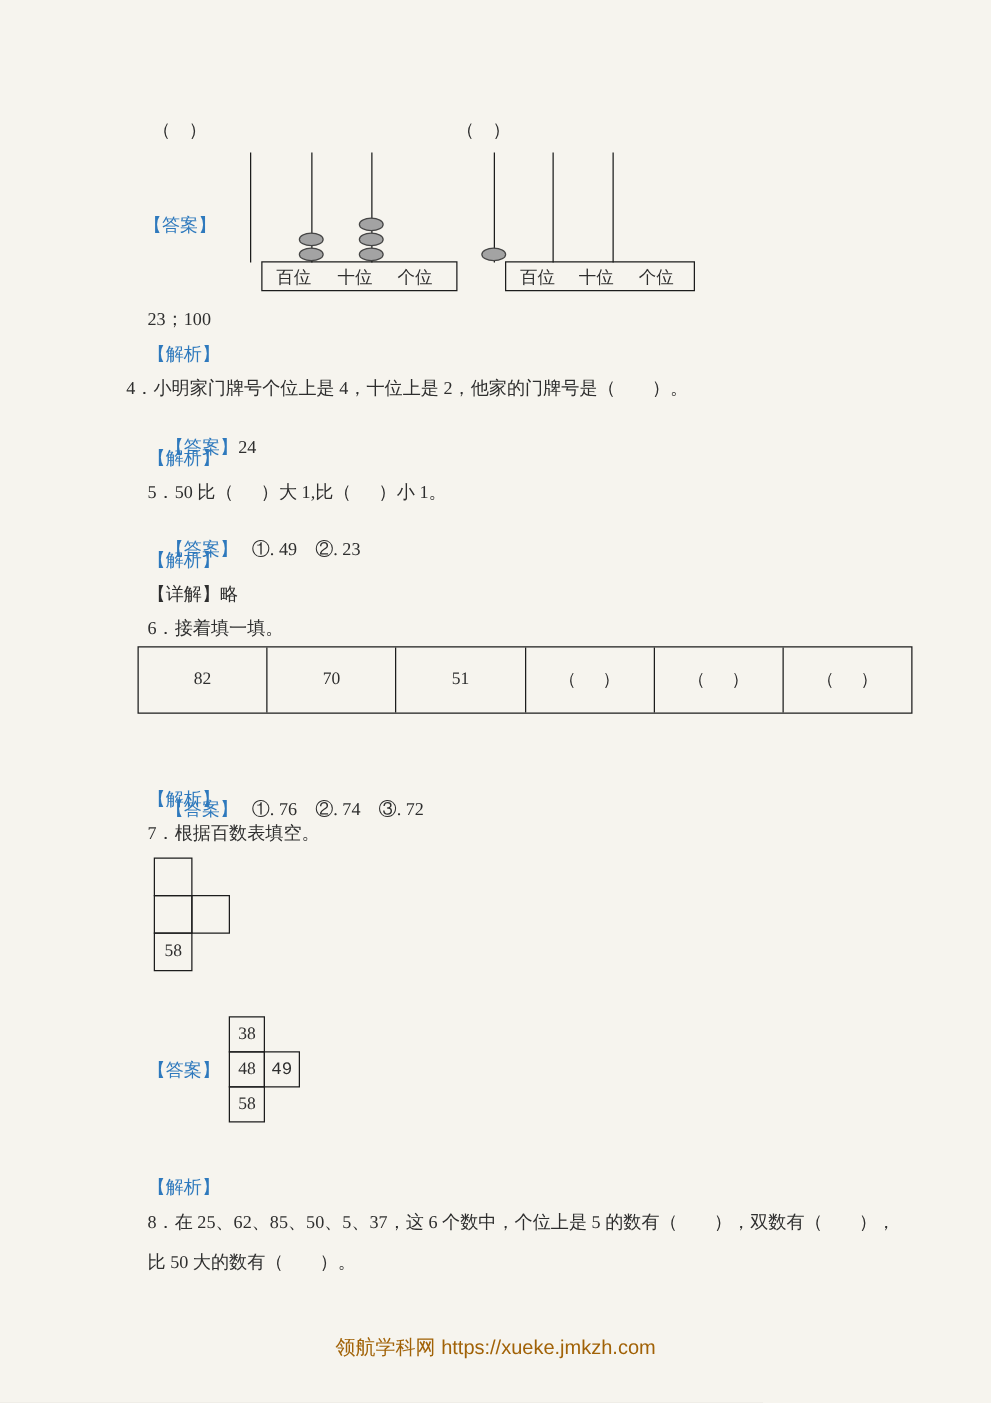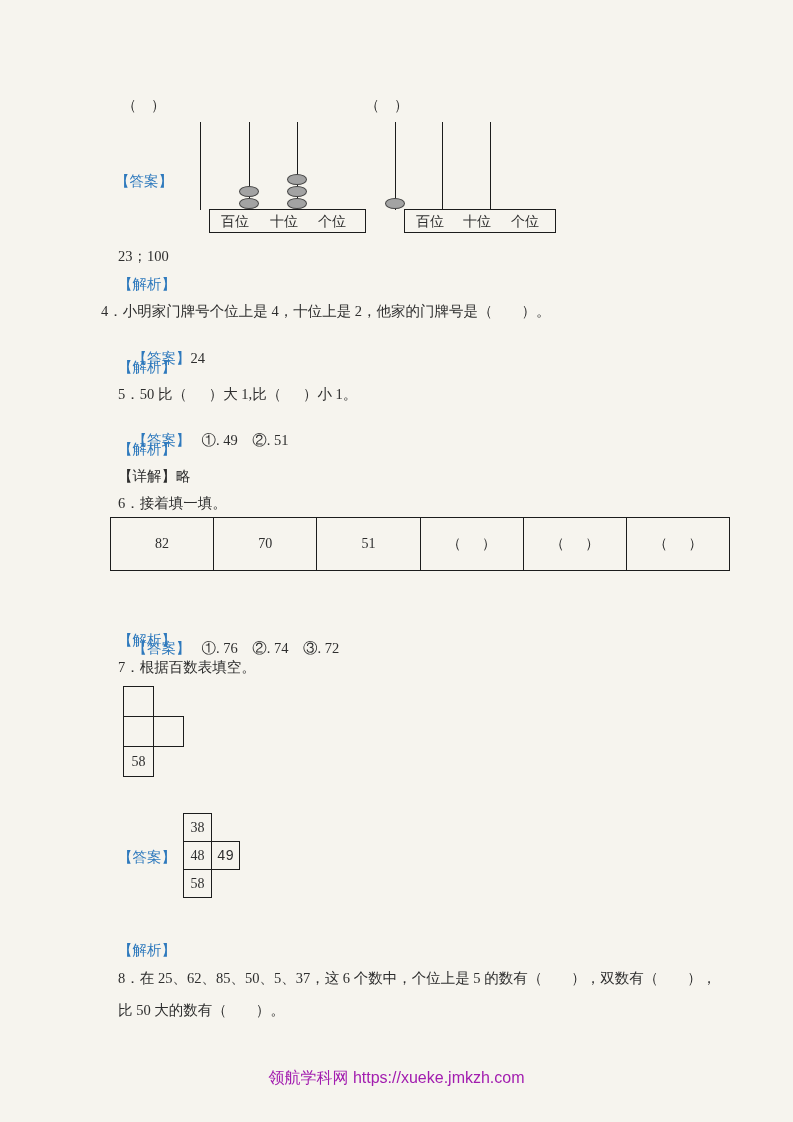--- a/index.html
+++ b/index.html
@@ -21,21 +21,21 @@
   
   .q6table { position:absolute; left:110px; top:517px; width:620px; height:54px;
              display:flex; border:1px solid #1c1c1c; }
   .q6table .cell { flex:1; border-left:1px solid #1c1c1c; display:flex;
                    align-items:center; justify-content:center; font-size:14px; white-space:pre; }
   .q6table .cell:first-child { border-left:none;text-align:center; }
   
   .gbox { position:absolute; border:1px solid #1c1c1c; display:flex;
           align-items:center; justify-content:center; font-size:14px; }
   .footer { position:absolute; left:0; right:0; top:1068px; text-align:center;
-            color:#a21caf; font-size:16px; font-family:"Liberation Sans","DejaVu Sans",sans-serif; }
+            color:#a16207; font-size:16px; font-family:"Liberation Sans","DejaVu Sans",sans-serif; }
 </style>
 </head>
 <body>
 
 <div class="page">
 
   <div class="line" style="left:122px; top:96px;">（    ）</div>
   <div class="line" style="left:365px; top:96px;">（    ）</div>
 
   <div class="abacus" style="left:175px; top:122px; width:157px; height:112px;">
@@ -71,21 +71,21 @@
   <div class="line blue" style="left:118px; top:275px;">【解析】</div>
 
   <div class="line" style="left:101px; top:302px;">4．小明家门牌号个位上是 4，十位上是 2，他家的门牌号是（        ）。</div>
   <div class="line" style="left:118px; top:330px;">
     <span class="blue">【答案】</span><span>24</span>
   </div>
   <div class="line blue" style="left:118px; top:358px;">【解析】</div>
 
   <div class="line" style="left:118px; top:385px;">5．50 比（      ）大 1,比（      ）小 1。</div>
   <div class="line" style="left:118px; top:412px;">
-    <span class="blue">【答案】</span><span>   ①. 49    ②. 51</span>
+    <span class="blue">【答案】</span><span>   ①. 49    ②. 23</span>
   </div>
   <div class="line blue" style="left:118px; top:440px;">【解析】</div>
   <div class="line" style="left:118px; top:467px;">【详解】略</div>
 
   <div class="line" style="left:118px; top:494px;">6．接着填一填。</div>
   <div class="q6table">
     <div class="cell">82</div>
     <div class="cell">70</div>
     <div class="cell">51</div>
     <div class="cell">（      ）</div>

